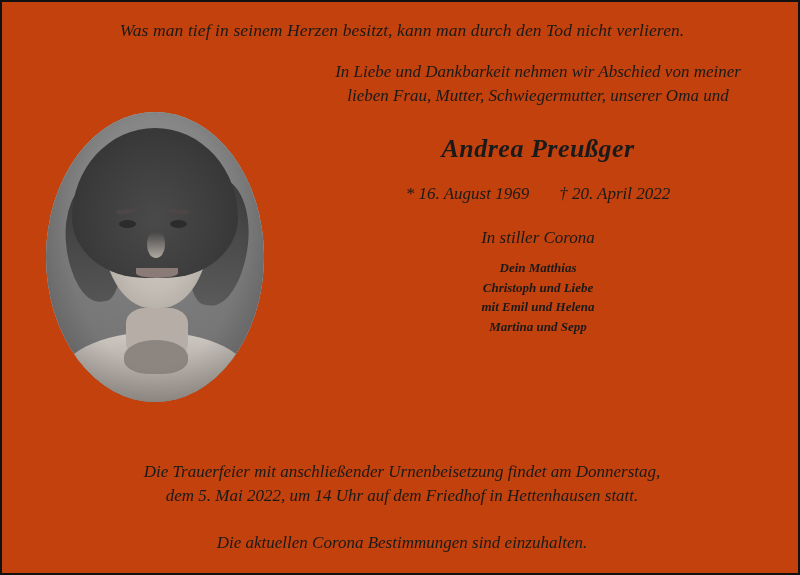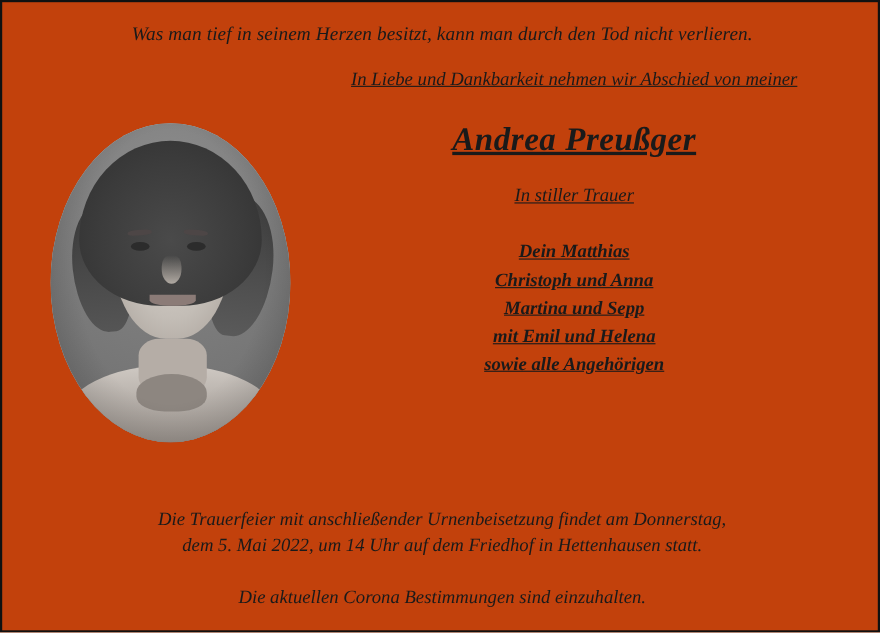--- a/index.html
+++ b/index.html
@@ -155,60 +155,59 @@
     border-radius: 50% 50% 40% 40%;
   }
   .p-vignette {
     position: absolute;
     inset: 0;
     background: radial-gradient(ellipse at 50% 45%, rgba(0,0,0,0) 55%, rgba(0,0,0,0.28) 100%);
   }
 
   .right-col {
     position: absolute;
-    left: 264px;
+    left: 280px;
     top: 58px;
     width: 512px;
     text-align: center;
-    text-decoration: underline;
   }
   .intro {
     font-style: italic;
     font-size: 17px;
     line-height: 1.42;
   }
   .name {
     margin-top: 26px;
     font-style: italic;
     font-weight: bold;
-    font-size: 30px;
+    font-size: 26px;
     letter-spacing: 0.5px;
   }
   .maiden {
     margin-top: 6px;
     font-style: italic;
     font-weight: bold;
     font-size: 16px;
   }
   .dates {
     margin-top: 20px;
     font-style: italic;
     font-size: 17px;
   }
   .dates .sep { display: inline-block; width: 30px; }
   .mourning-label {
     margin-top: 24px;
     font-style: italic;
     font-size: 17px;
   }
   .mourners {
-    margin-top: 28px;
+    margin-top: 10px;
     font-style: italic;
     font-weight: bold;
-    font-size: 17px;
+    font-size: 13px;
     line-height: 1.5;
   }
   .footer {
     position: absolute;
     left: 0;
     top: 458px;
     width: 800px;
     text-align: center;
     font-style: italic;
     font-size: 17px;
@@ -247,33 +246,36 @@
       <div class="p-eye r"></div>
       <div class="p-nose"></div>
       <div class="p-mouth"></div>
       <div class="p-vignette"></div>
     </div>
   </div>
 
   <div class="right-col">
     <div class="intro">
       <div>In Liebe und Dankbarkeit nehmen wir Abschied von meiner</div>
+      <div>lieben Frau, Mutter, Schwiegermutter, unserer Oma und</div>
     </div>
 
     <div class="name">Andrea Preußger</div>
 
-
-    <div class="mourning-label">In stiller Trauer</div>
+    <div class="dates">
+      <span>* 16. August 1969</span><span class="sep"></span><span>† 20. April 2022</span>
+    </div>
+
+    <div class="mourning-label">In stiller Corona</div>
 
     <div class="mourners">
       <div>Dein Matthias</div>
-      <div>Christoph und Anna</div>
+      <div>Christoph und Liebe</div>
+      <div>mit Emil und Helena</div>
       <div>Martina und Sepp</div>
-      <div>mit Emil und Helena</div>
-      <div>sowie alle Angehörigen</div>
     </div>
   </div>
 
   <div class="footer">
     <div>Die Trauerfeier mit anschließender Urnenbeisetzung findet am Donnerstag,</div>
     <div>dem 5. Mai 2022, um 14 Uhr auf dem Friedhof in Hettenhausen statt.</div>
   </div>
 
   <div class="notice">Die aktuellen Corona Bestimmungen sind einzuhalten.</div>
 

